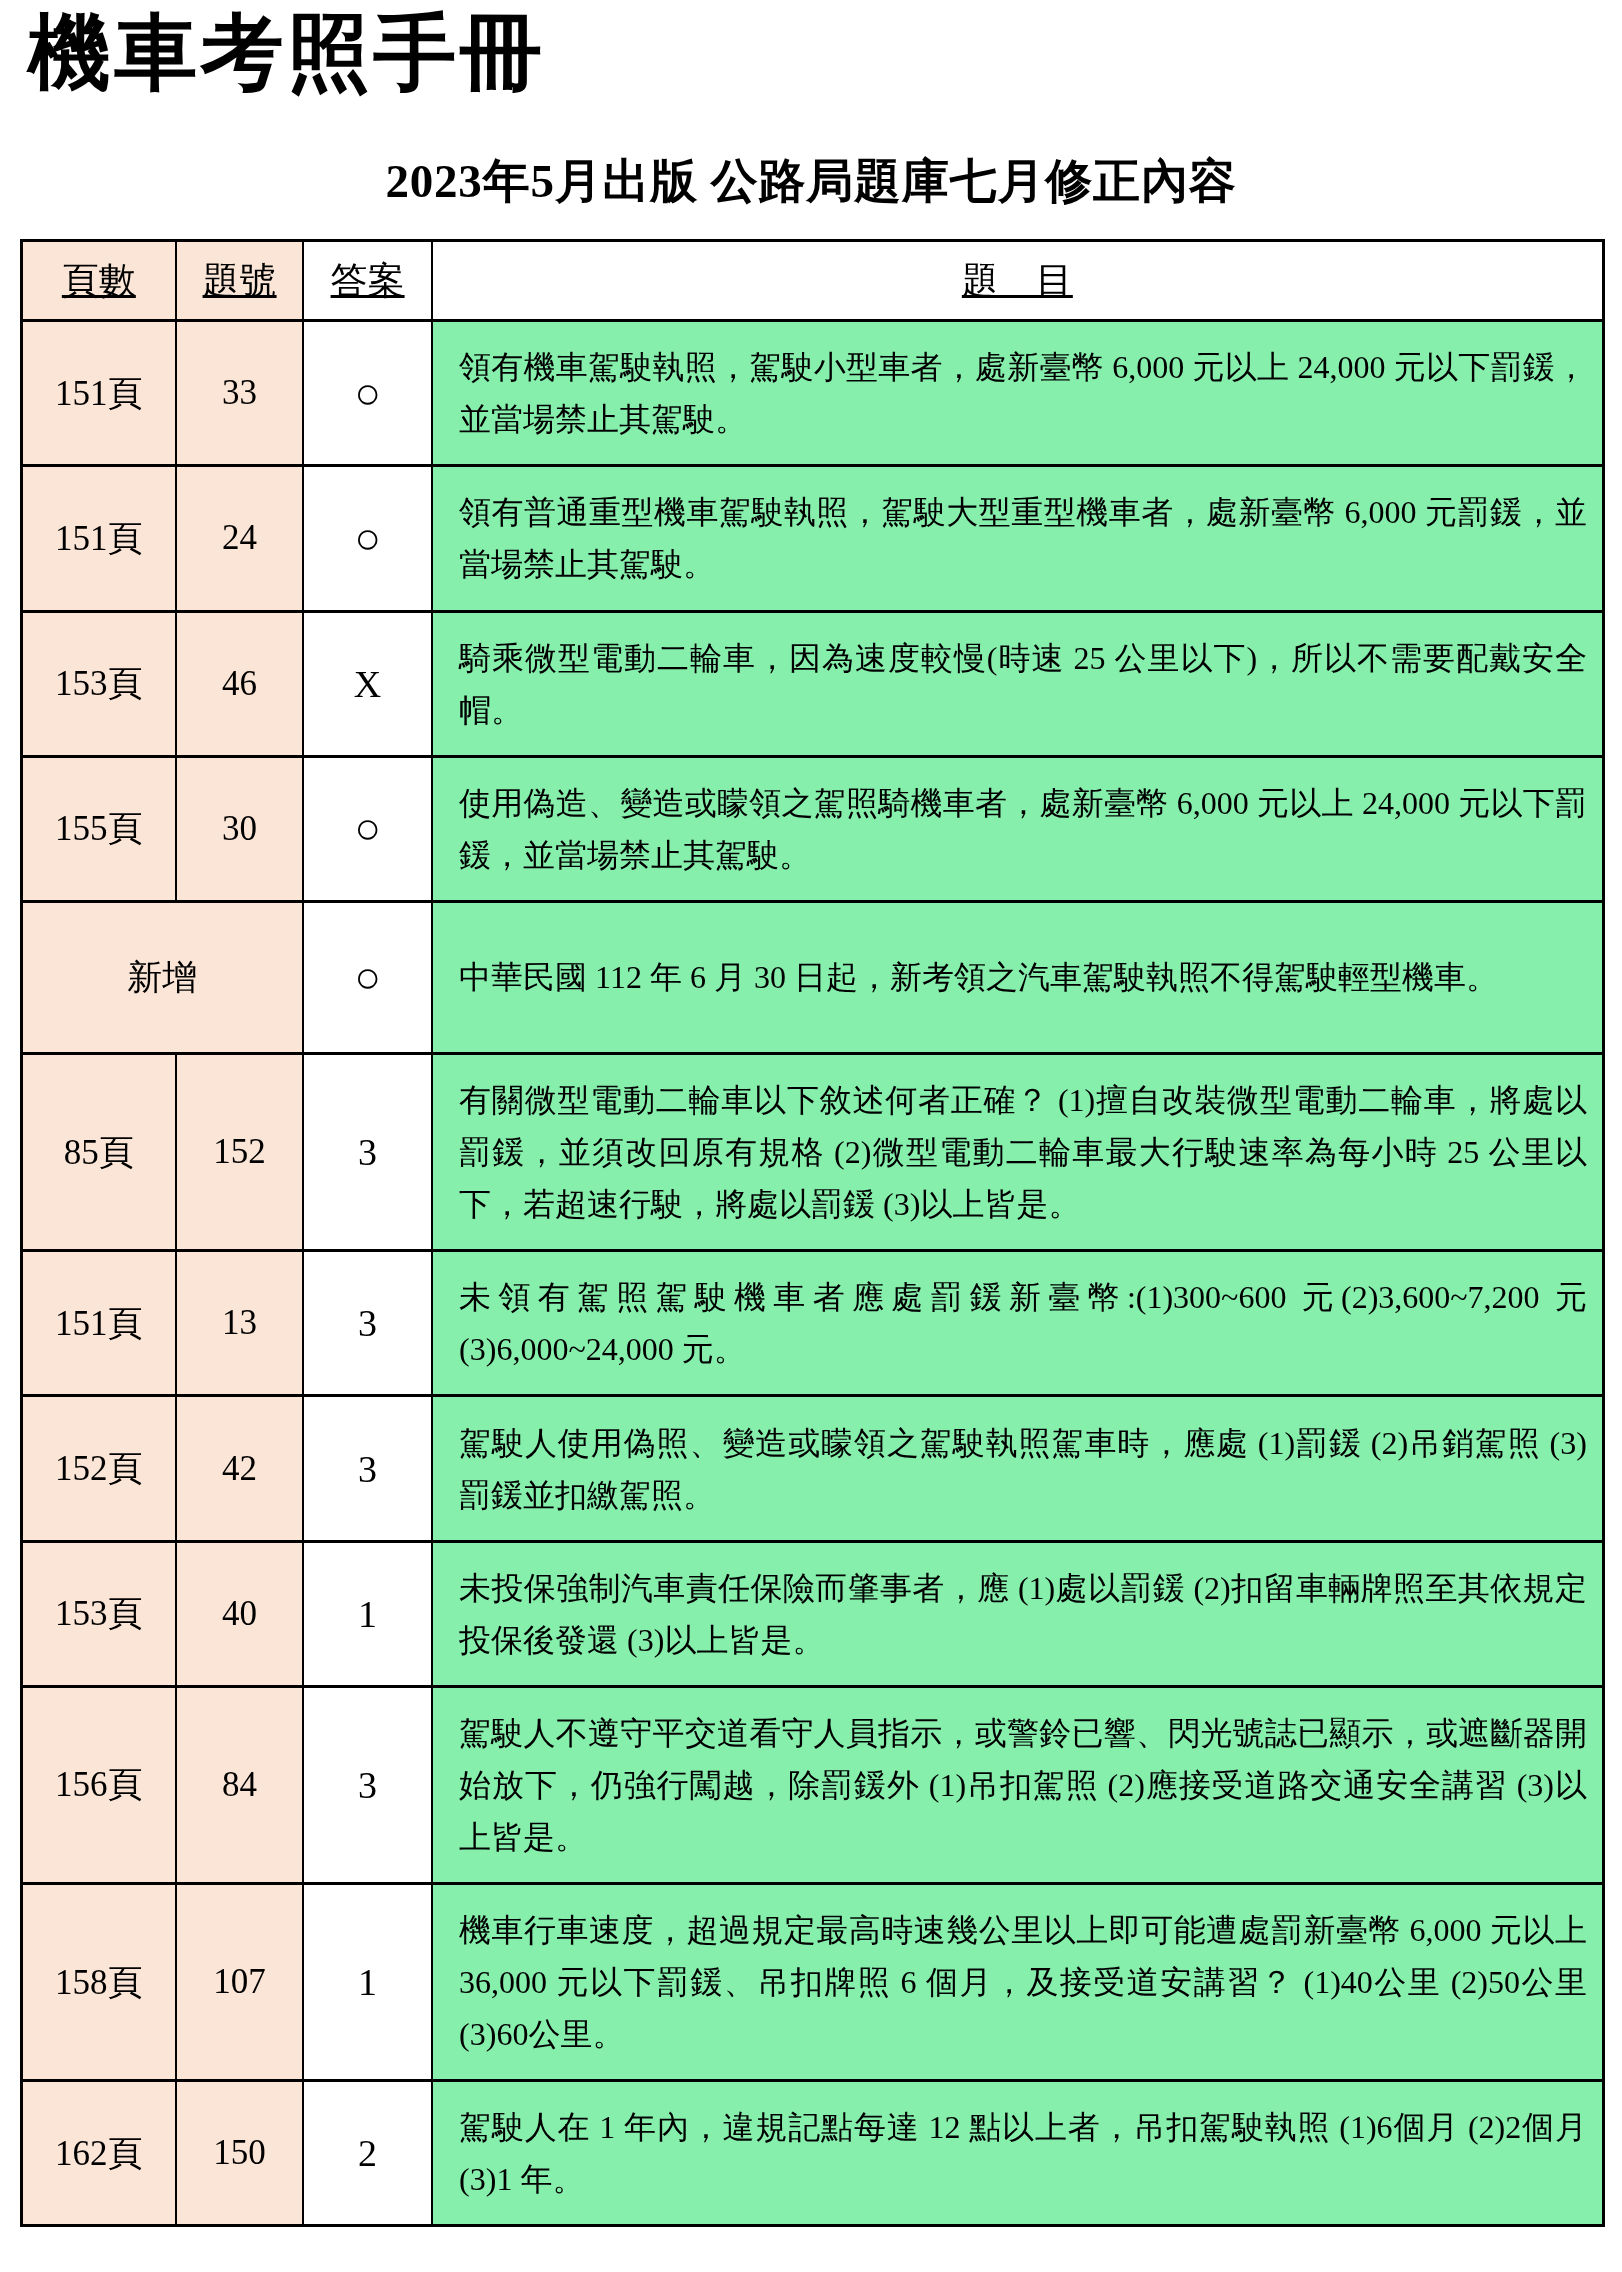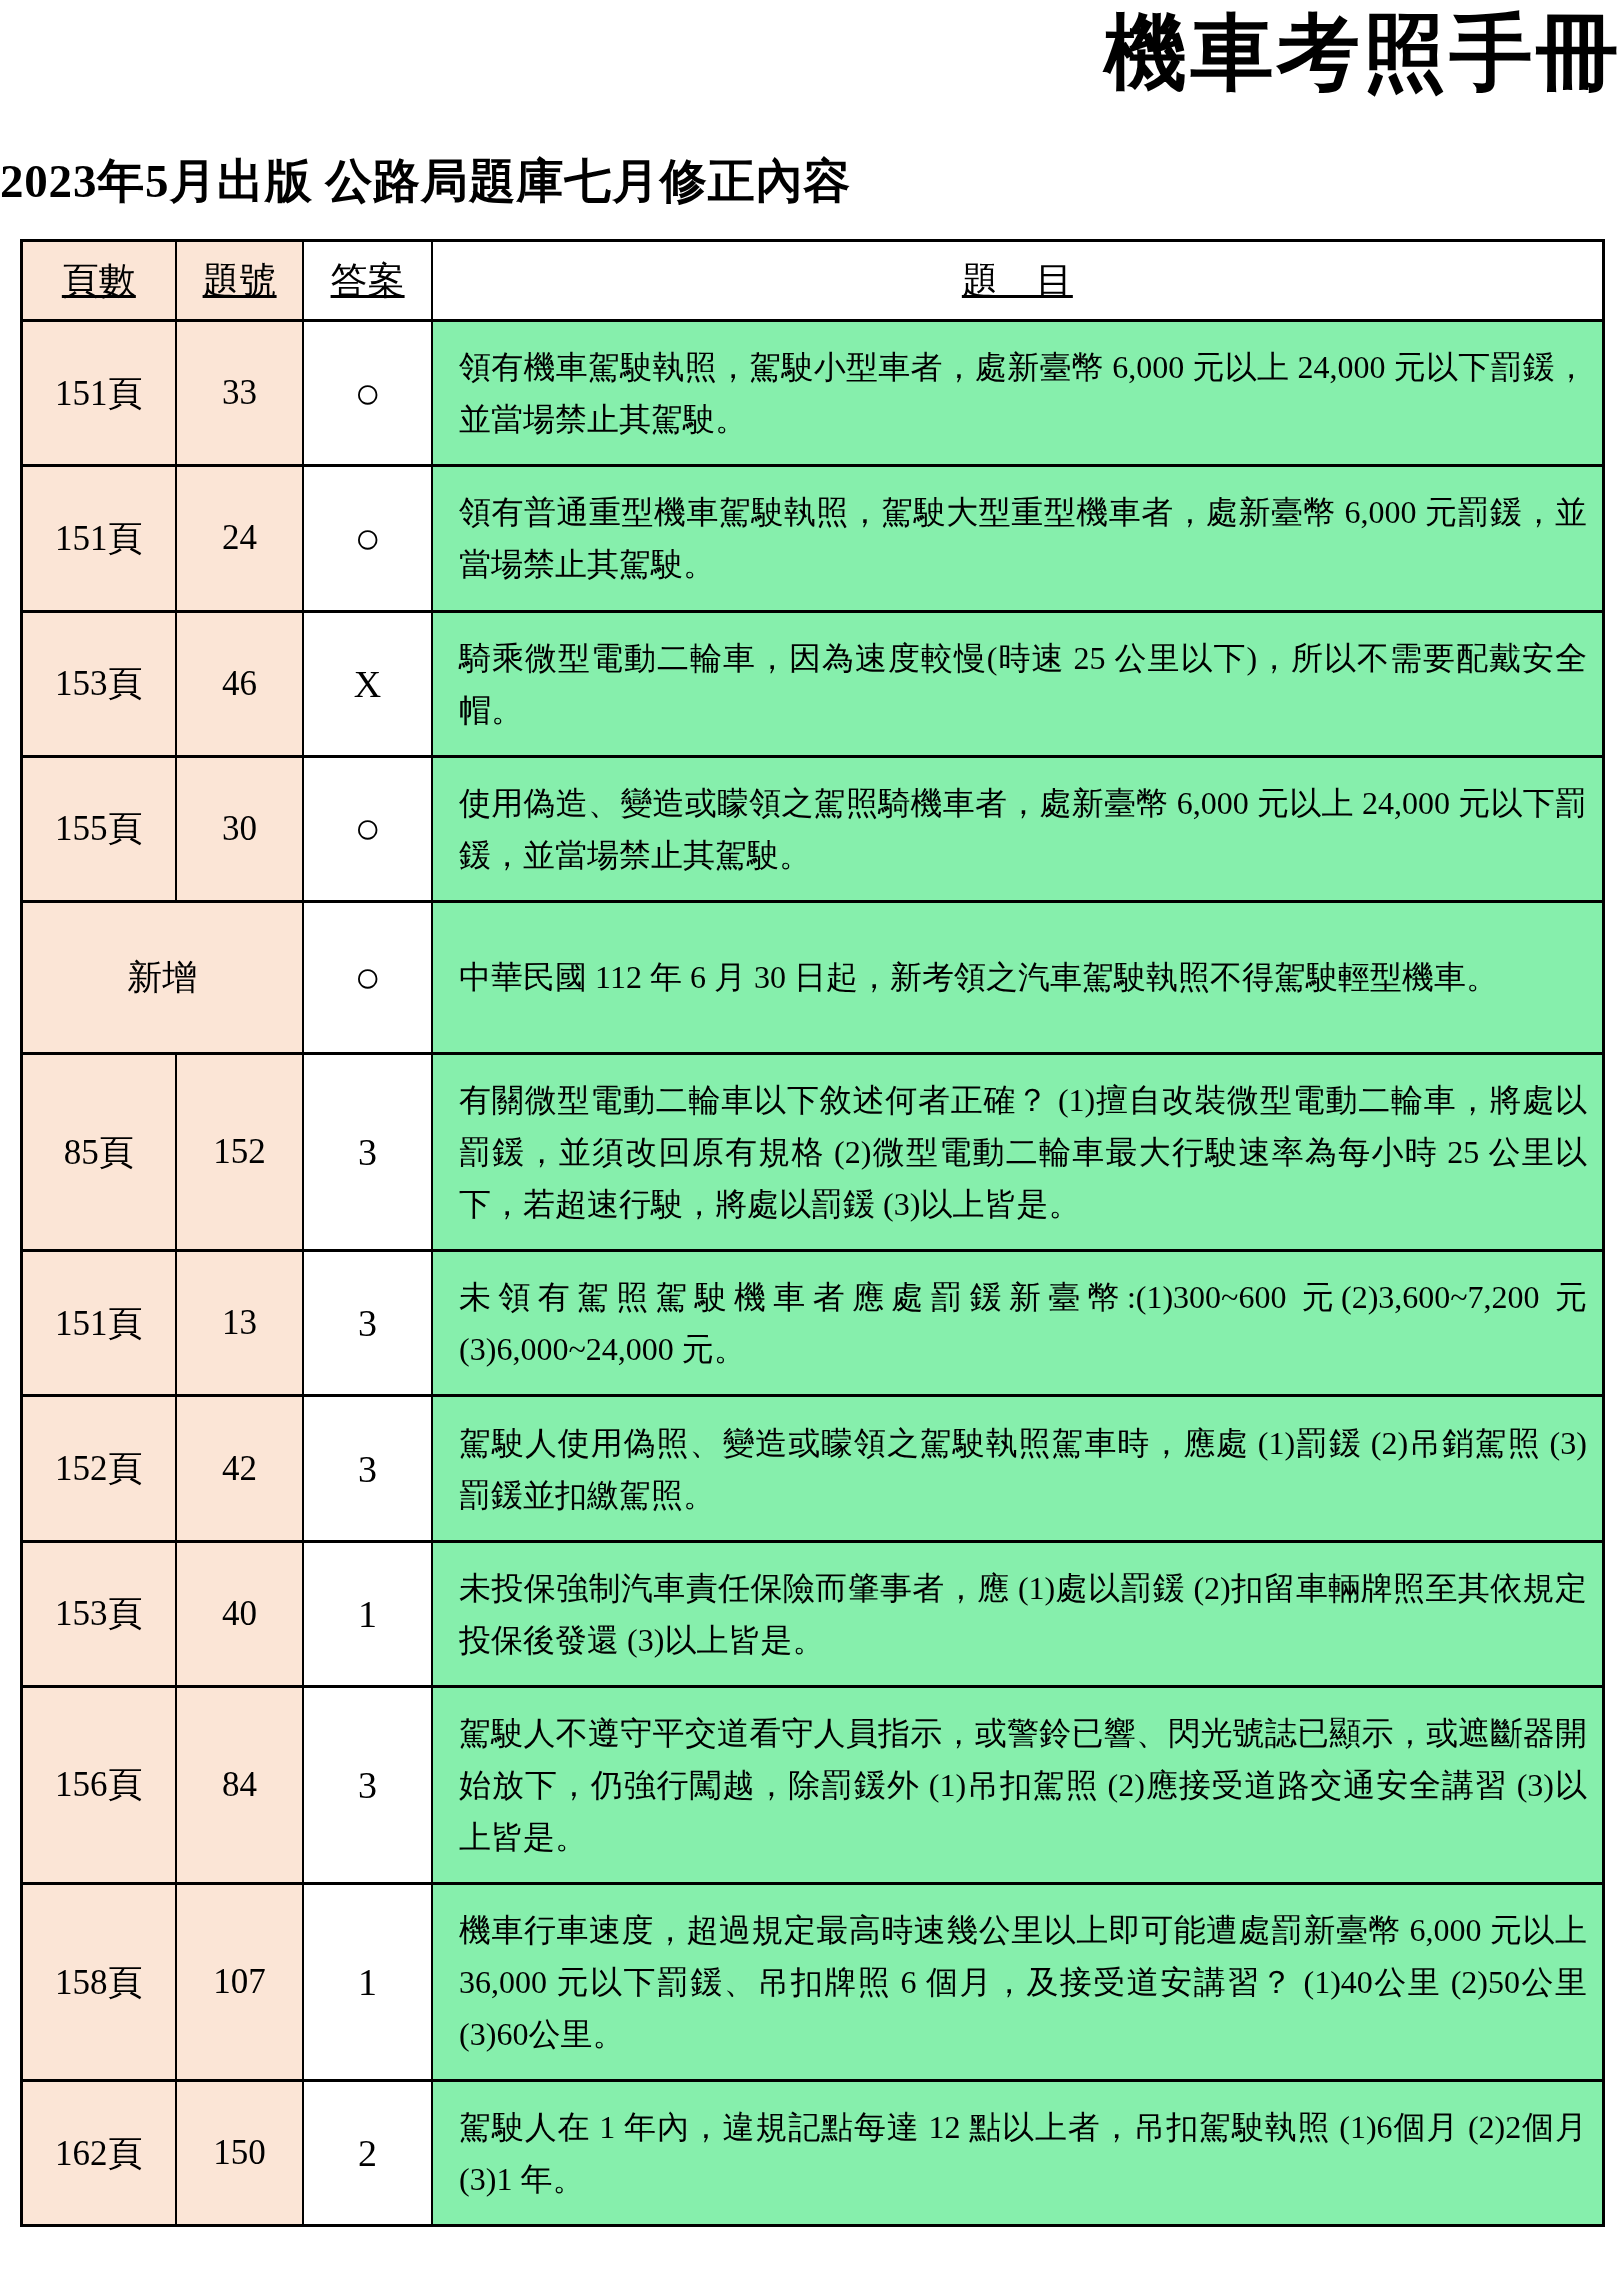--- a/index.html
+++ b/index.html
@@ -9,29 +9,30 @@
   }
   body {
     width: 1622px;
     height: 2273px;
     font-family: "Liberation Serif", "DejaVu Serif", serif;
     color: #000000;
     overflow: hidden;
   }
   .doc-title {
     margin: 6.5px 0 0 0;
-    text-align: right;
+    text-align: left;
     font-size: 83px;
     font-weight: bold;
     letter-spacing: 3.3px;
     line-height: 1.12;
+    padding-left: 28px;
   }
   .doc-subtitle {
     margin: 57px 0 0 0;
-    text-align: left;
+    text-align: center;
     font-size: 47px;
     font-weight: bold;
     letter-spacing: 0.8px;
     line-height: 1.1;
   }
   table.qtable {
     border-collapse: collapse;
     table-layout: fixed;
     width: 1585px;
     margin: 31px 0 0 19.6px;

